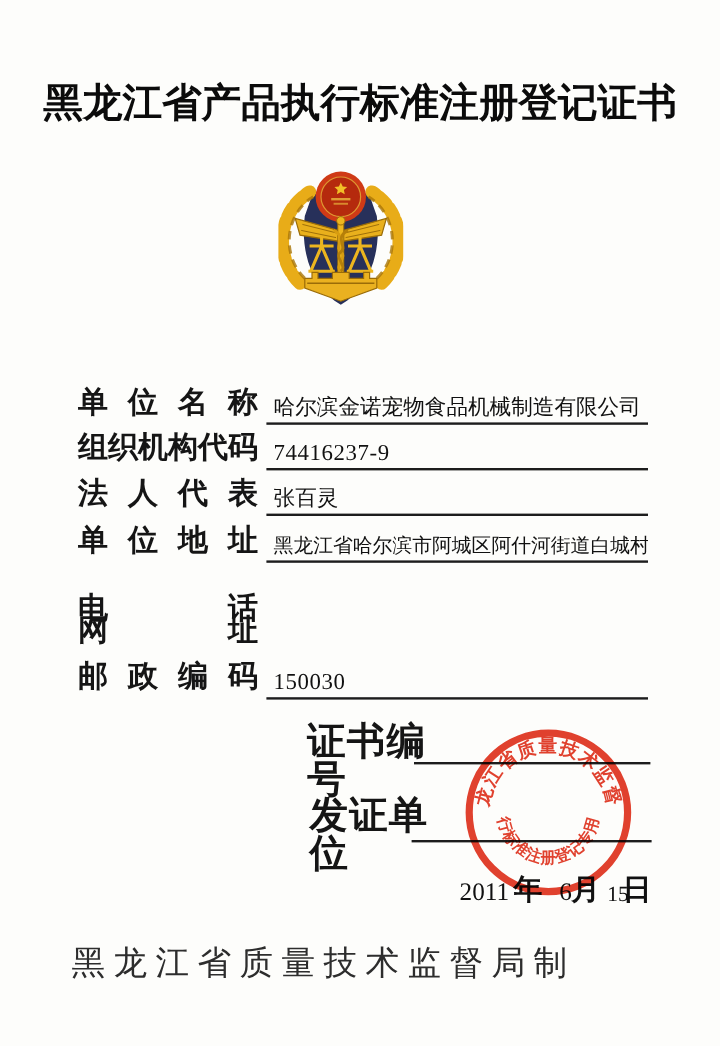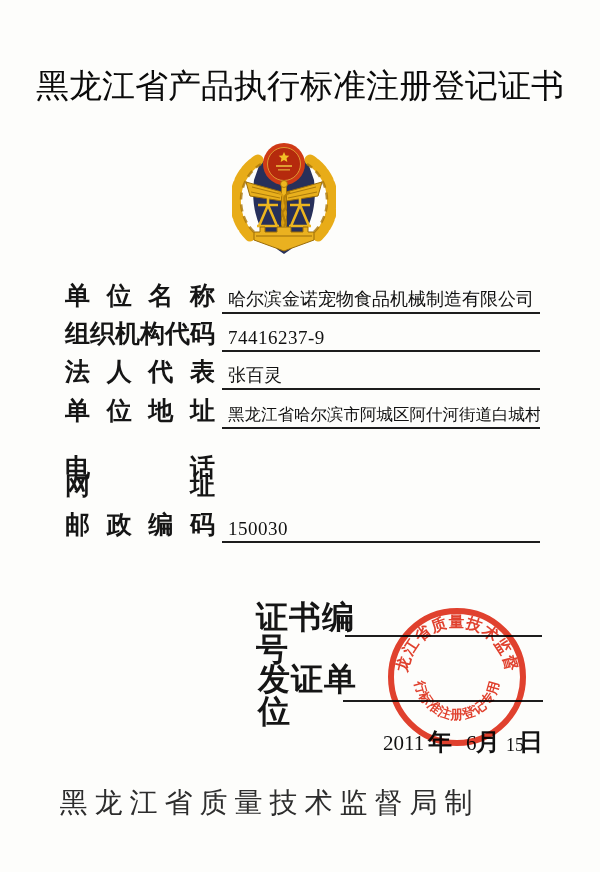--- a/index.html
+++ b/index.html
@@ -4,26 +4,26 @@
 <style>
   html,body{margin:0;padding:0;background:#e9e9e9;}
   .page{
     position:relative;width:600px;height:872px;margin:0 auto;
     background:#fdfdfb;overflow:hidden;
     font-family:"Liberation Serif","DejaVu Serif",serif;color:#111;
   }
   
   .title{
     position:absolute;top:64px;left:0;width:600px;text-align:center;
-    font-size:33px;font-weight:400;letter-spacing:0px;color:#0b0b0b;
+    font-size:33px;font-weight:700;letter-spacing:0px;color:#0b0b0b;
   }
   
   .emblem{position:absolute;left:232px;top:132px;width:104px;height:132px;}
   
-  .frow{position:absolute;left:0;width:508px;height:34px;}
+  .frow{position:absolute;left:0;width:508px;height:34px;margin-top:40px;}
   .flabel{
     position:absolute;left:65px;width:150px;bottom:6px;
     font-weight:bold;font-size:25px;line-height:1;color:#151515;
     text-align:justify;text-align-last:justify;
   }
   .fvalue{
     position:absolute;left:222px;width:318px;bottom:0;min-height:27px;
     border-bottom:2px solid #1d1d1d;
     display:flex;align-items:flex-end;padding:0 0 1px 6px;box-sizing:border-box;
     font-size:18px;white-space:pre;overflow:hidden;

